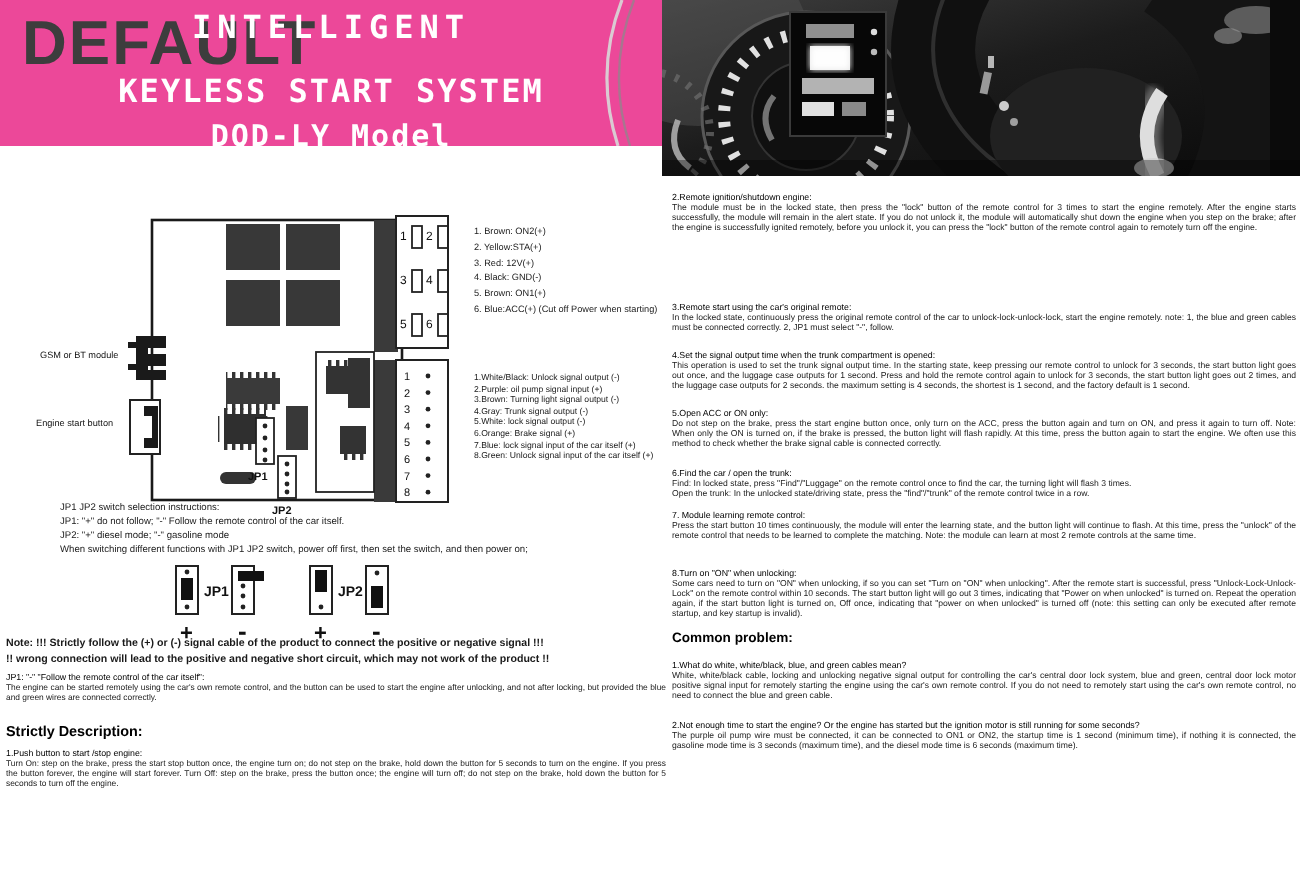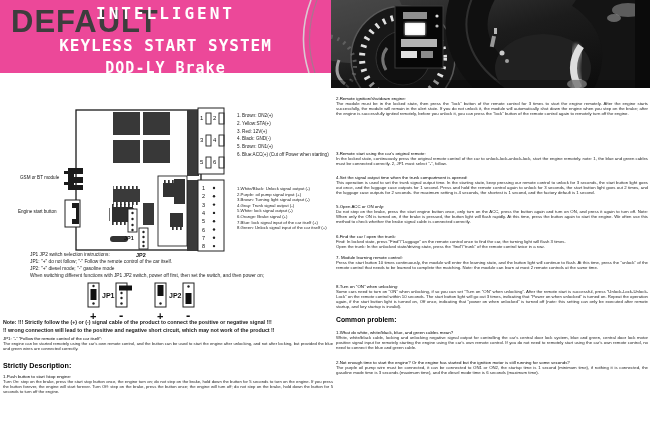--- a/index.html
+++ b/index.html
@@ -50,21 +50,21 @@
 </style>
 </head>
 <body>
 
 <div id="page">
 
   <div id="title-block">
     <div id="watermark">DEFAULT</div>
     <div class="title-line" id="tl1">INTELLIGENT</div>
     <div class="title-line" id="tl2">KEYLESS START SYSTEM</div>
-    <div class="title-line" id="tl3">DQD-LY Brake</div>
+    <div class="title-line" id="tl3">DQD-LY Model</div>
     <svg id="streaks" width="36" height="73">
       <path d="M24,0 Q10,36 22,73" fill="none" stroke="#d8d8d8" stroke-width="1.6" opacity="0.9"></path>
       <path d="M30,0 Q16,36 28,73" fill="none" stroke="#8a8a8a" stroke-width="1.2" opacity="0.7"></path>
     </svg>
   </div>
 
   <svg id="photo" width="319" height="88" viewBox="0 0 319 88">
     <defs>
       <linearGradient id="pbg" x1="0" y1="0" x2="1" y2="1">
         <stop offset="0" stop-color="#3f3f3f"></stop>

